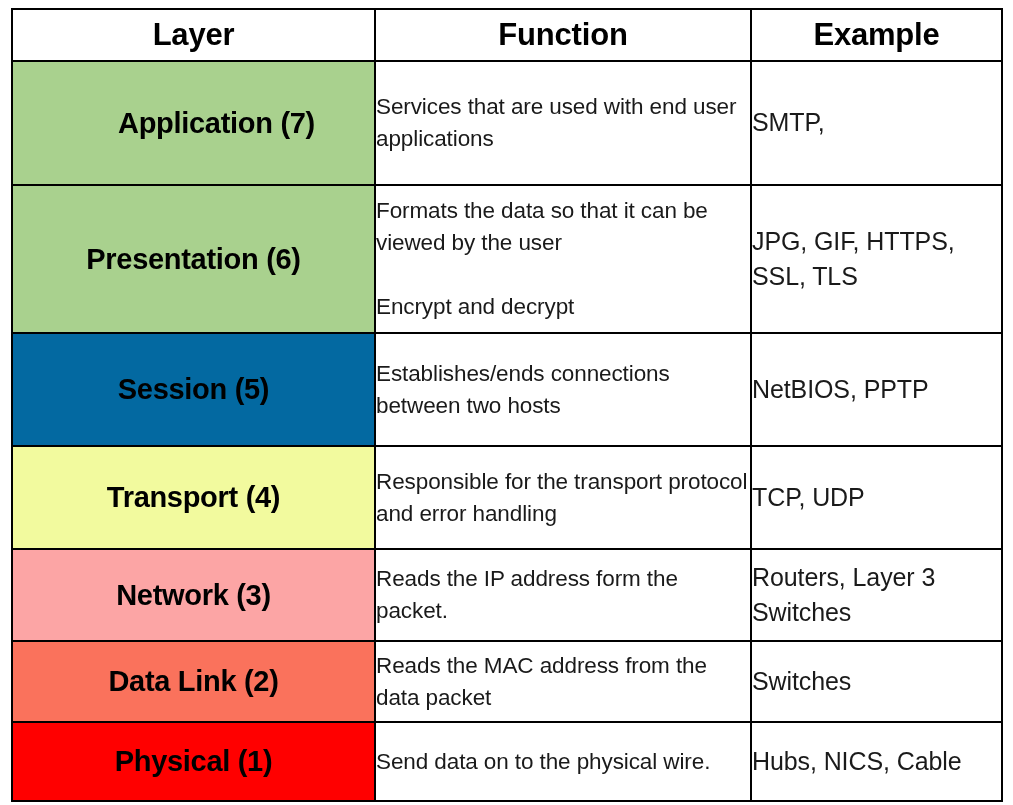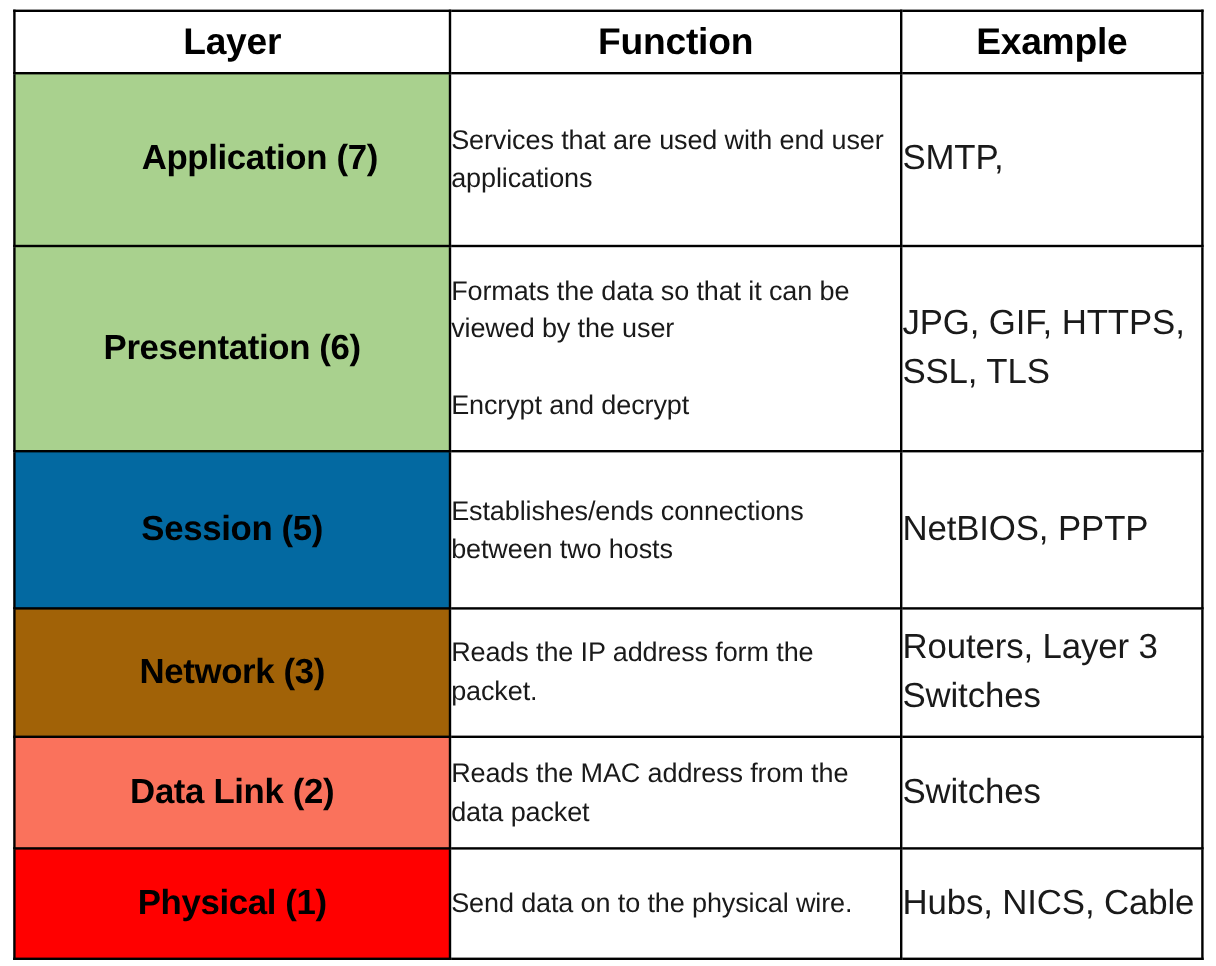--- a/index.html
+++ b/index.html
@@ -79,21 +79,21 @@
     white-space: pre-line;
     letter-spacing: -0.1px;
   }
 
   
   td.example-cell {
     vertical-align: middle;
     padding: 4px 8px 4px 13px;
   }
   .example-text {
-    font-size: 29px;
+    font-size: 25px;
     font-weight: normal;
     color: #1a1a1a;
     line-height: 1.42;
     white-space: pre-line;
     letter-spacing: -0.1px;
   }
 
   
   tr.row-app   { height: 124px; }
   tr.row-pres  { height: 148px; }
@@ -153,23 +153,34 @@
           <span class="layer-label">Session (5)</span>
         </td>
         <td class="function-cell">
           <span class="function-text">Establishes/ends connections between two hosts</span>
         </td>
         <td class="example-cell">
           <span class="example-text">NetBIOS, PPTP</span>
         </td>
       </tr>
 
+      <tr class="row-tran">
+        <td class="layer-cell" style="background-color: rgb(242, 250, 158);">
+          <span class="layer-label">Transport (4)</span>
+        </td>
+        <td class="function-cell">
+          <span class="function-text">Responsible for the transport protocol and error handling</span>
+        </td>
+        <td class="example-cell">
+          <span class="example-text">TCP, UDP</span>
+        </td>
+      </tr>
 
       <tr class="row-netw">
-        <td class="layer-cell" style="background-color: #a16207; margin-top: 33px;">
+        <td class="layer-cell" style="background-color: #fca5a5; margin-top: 33px;">
           <span class="layer-label">Network (3)</span>
         </td>
         <td class="function-cell">
           <span class="function-text">Reads the IP address form the packet.</span>
         </td>
         <td class="example-cell">
           <span class="example-text">Routers, Layer 3 Switches</span>
         </td>
       </tr>
 

